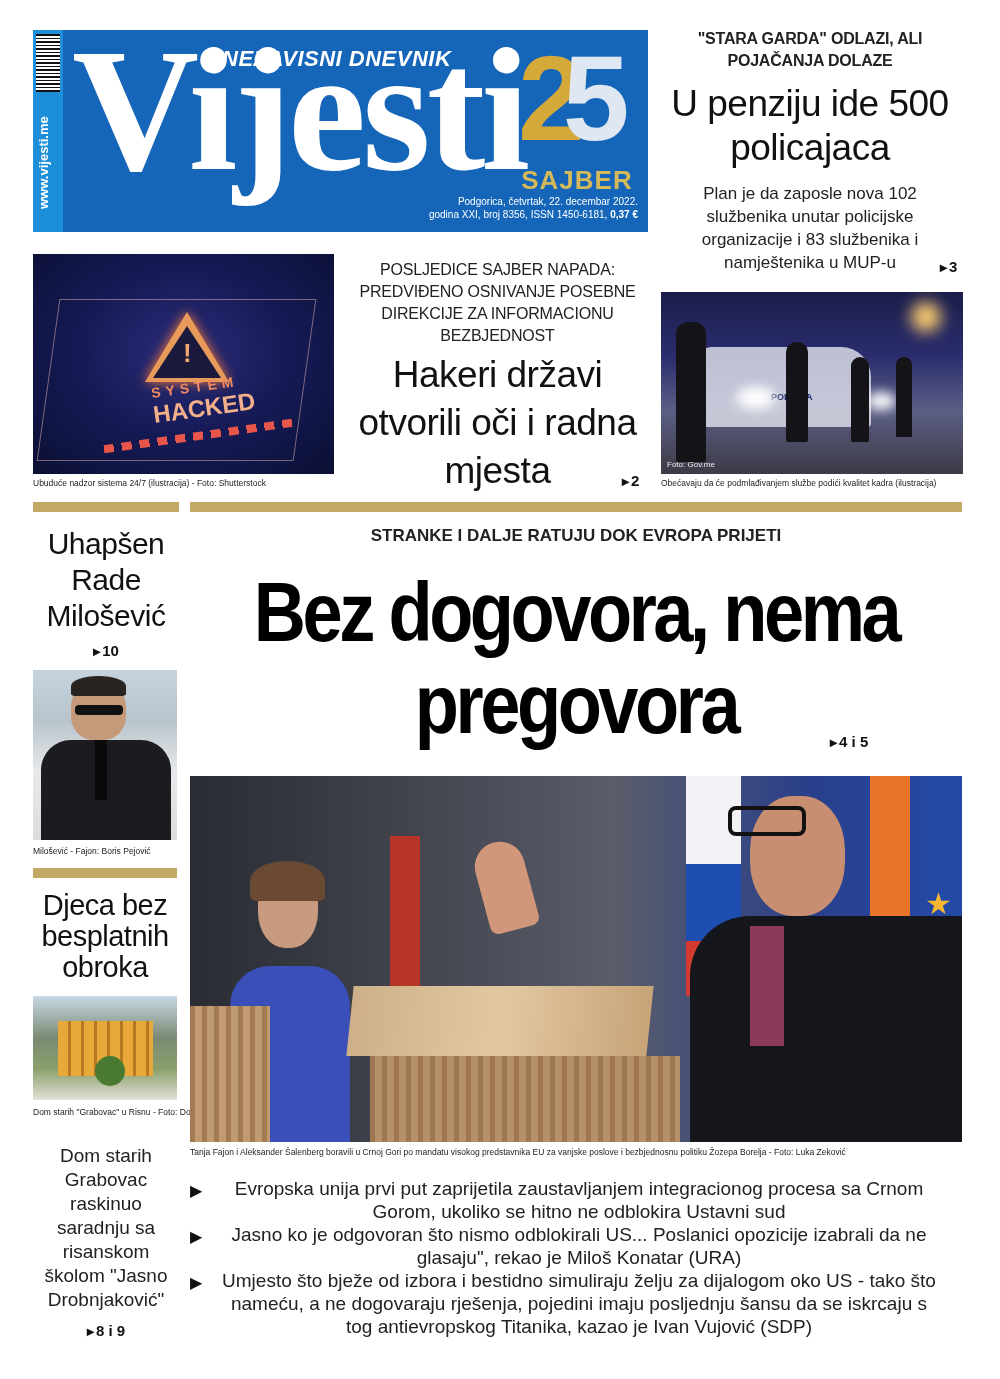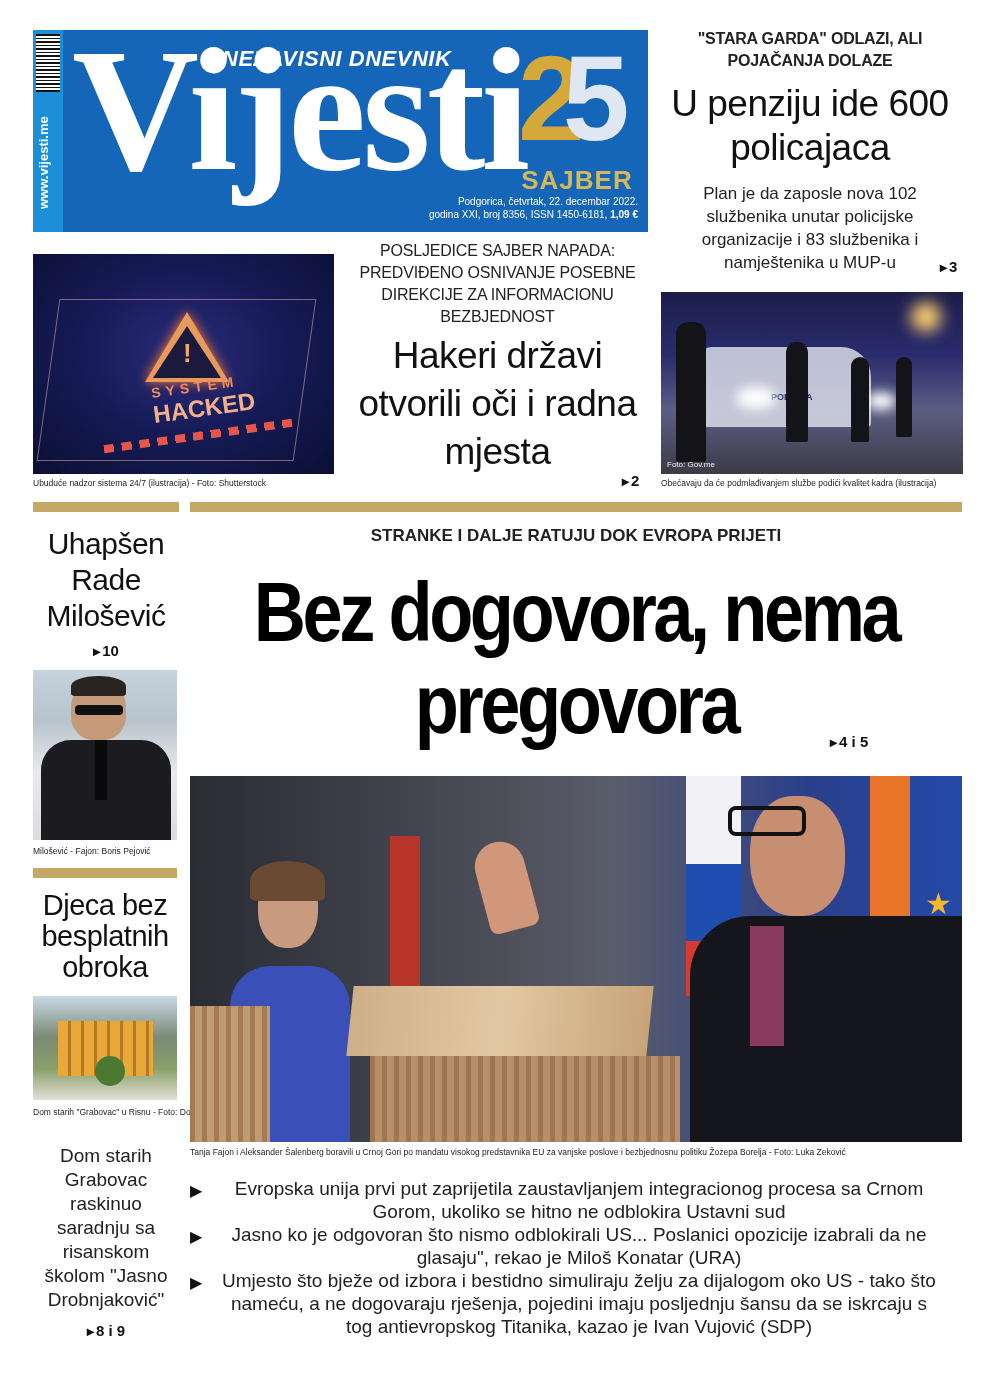--- a/index.html
+++ b/index.html
@@ -52,26 +52,26 @@
 <div class="abs mast"></div>
 <div class="abs mast-side"></div>
 <div class="abs barcode"></div>
 <div class="abs site-url">www.vijesti.me</div>
 <div class="abs logo">Vijesti</div>
 <div class="abs nd">NEZAVISNI DNEVNIK</div>
 <div class="abs twentyfive"><span class="two">2</span><span class="five">5</span></div>
 <div class="abs godina">SAJBER</div>
 <div class="abs dateline">
   <div>Podgorica, četvrtak, 22. decembar 2022.</div>
-  <div><span>godina XXI, broj 8356, ISSN 1450-6181,</span> <b>1,09 €</b></div>
+  <div><span>godina XXI, broj 8356, ISSN 1450-6181,</span> <b>0,37 €</b></div>
 </div>
 
 <div class="abs center" style="left:660px; top:28px; width:300px;">
   <div class="kicker cond" style="padding:0 20px;">"STARA GARDA" ODLAZI, ALI POJAČANJA DOLAZE</div>
-  <div class="head-lg" style="margin-top:10px;">U penziju ide 600 policajaca</div>
+  <div class="head-lg" style="margin-top:10px;">U penziju ide 500 policajaca</div>
   <div class="deck" style="margin-top:12px; padding:0 24px;">Plan je da zaposle nova 102 službenika unutar policijske organizacije i 83 službenika i namještenika u MUP-u</div>
 </div>
 <div class="abs pageref" style="left:940px; top:258px;">3</div>
 
 <div class="abs photo" style="left:661px; top:292px; width:302px; height:182px; background:linear-gradient(180deg,#1b1d4a 0%,#2a2c6e 35%,#5b5e84 65%,#3c3a46 100%);">
   <div class="abs" style="left:40px; top:55px; width:170px; height:80px; background:#d8dae6; border-radius:10px 30px 4px 4px; opacity:0.85;"></div>
   <div class="abs" style="left:110px; top:100px; font-size:9px; font-weight:bold; color:#1b2b6a;">POLICIJA</div>
   <div class="abs" style="left:75px; top:95px; width:40px; height:22px; background:#fff; border-radius:50%; filter:blur(6px);"></div>
   <div class="abs" style="left:205px; top:100px; width:30px; height:18px; background:#fff; border-radius:50%; filter:blur(6px);"></div>
   <div class="abs" style="left:15px; top:30px; width:30px; height:140px; background:#141418; border-radius:12px 12px 2px 2px;"></div>
@@ -87,21 +87,21 @@
   <div class="abs" style="left:15px; top:45px; width:255px; height:160px; border:1px solid #c4a2a0; transform:skewX(-8deg); opacity:0.6;"></div>
   <div class="abs" style="left:112px; top:58px; width:0; height:0; border-left:42px solid transparent; border-right:42px solid transparent; border-bottom:70px solid #e89a5a; filter:drop-shadow(0 0 6px #ff7a30);"></div>
   <div class="abs" style="left:120px; top:72px; width:0; height:0; border-left:34px solid transparent; border-right:34px solid transparent; border-bottom:52px solid #1b1a3d;"></div>
   <div class="abs" style="left:150px; top:84px; color:#f0a770; font-weight:bold; font-size:26px;">!</div>
   <div class="abs" style="left:118px; top:125px; color:#f08a60; font-weight:bold; font-size:14px; letter-spacing:5px; transform:rotate(-8deg);">SYSTEM</div>
   <div class="abs" style="left:120px; top:140px; color:#f3b08a; font-weight:bold; font-size:24px; transform:rotate(-8deg);">HACKED</div>
   <div class="abs" style="left:70px; top:178px; width:190px; height:8px; background:repeating-linear-gradient(90deg,#e8554a 0 10px,transparent 10px 18px); transform:rotate(-8deg);"></div>
 </div>
 <div class="abs caption" style="left:33px; top:478px;">Ubuduće nadzor sistema 24/7 (ilustracija) - Foto: Shutterstock</div>
 
-<div class="abs center" style="left:350px; top:240px; width:295px;">
+<div class="abs center" style="left:350px; top:259px; width:295px;">
   <div class="kicker cond" style="font-weight:normal; font-size:16px; line-height:22px;">POSLJEDICE SAJBER NAPADA: PREDVIĐENO OSNIVANJE POSEBNE DIREKCIJE ZA INFORMACIONU BEZBJEDNOST</div>
   <div class="head-lg" style="margin-top:4px; line-height:48px;">Hakeri državi otvorili oči i radna mjesta</div>
 </div>
 <div class="abs pageref" style="left:622px; top:472px;">2</div>
 
 <div class="abs goldbar" style="left:33px; top:502px; width:146px;"></div>
 <div class="abs center side-head" style="left:33px; top:526px; width:146px;">Uhapšen Rade Milošević</div>
 <div class="abs center pageref" style="left:33px; top:642px; width:146px;">10</div>
 <div class="abs photo" style="left:33px; top:670px; width:144px; height:170px; background:linear-gradient(180deg,#c6d2dc 0%,#b8c4cc 30%,#e8e9ea 60%,#dcdcdc 100%);">
   <div class="abs" style="left:38px; top:10px; width:55px; height:60px; background:#c49a7a; border-radius:45% 45% 40% 40%;"></div>

